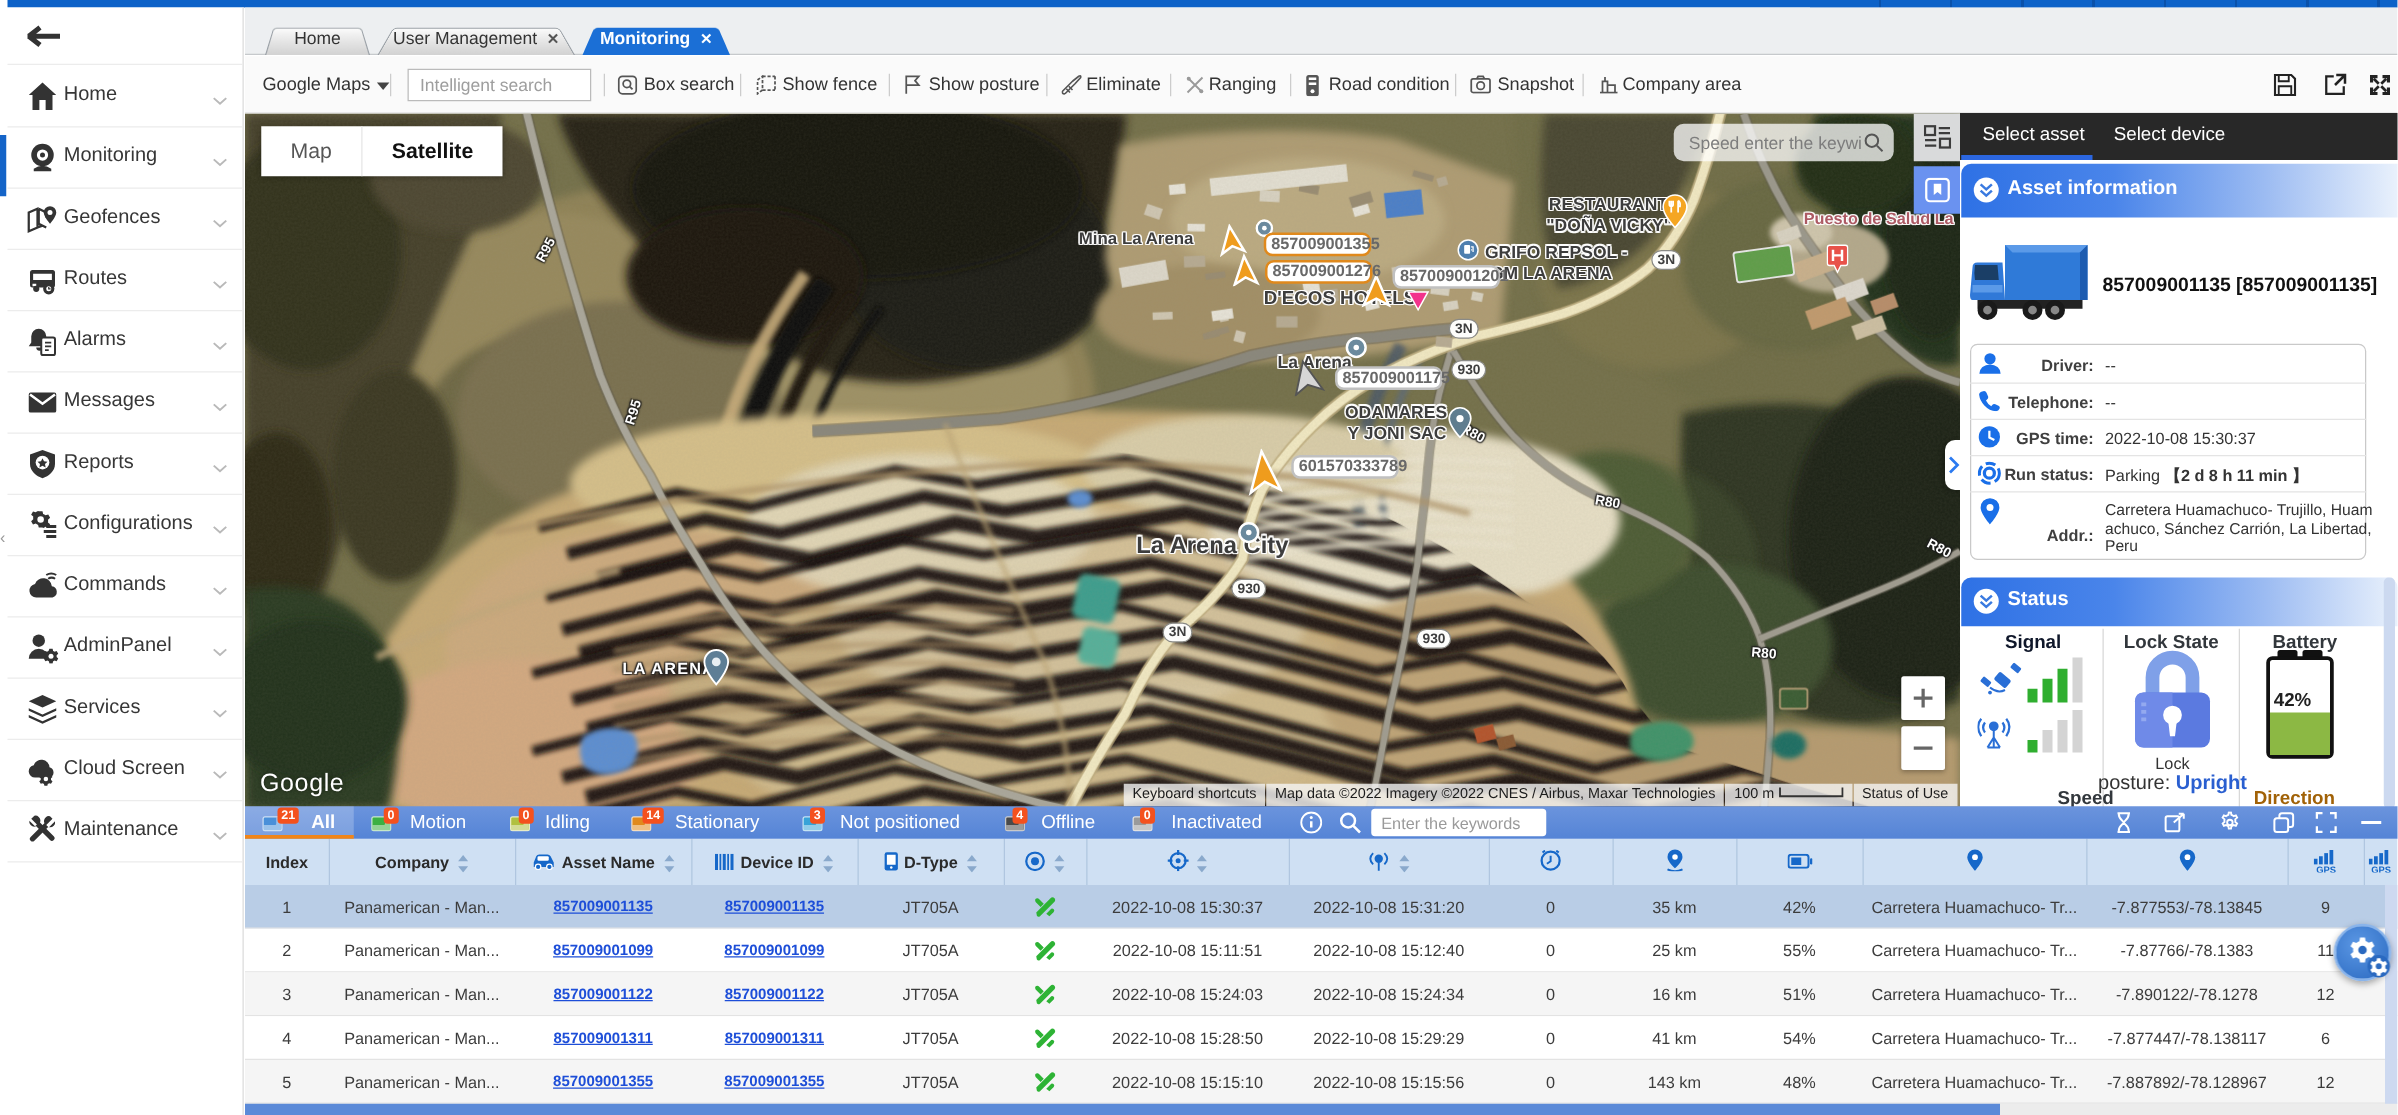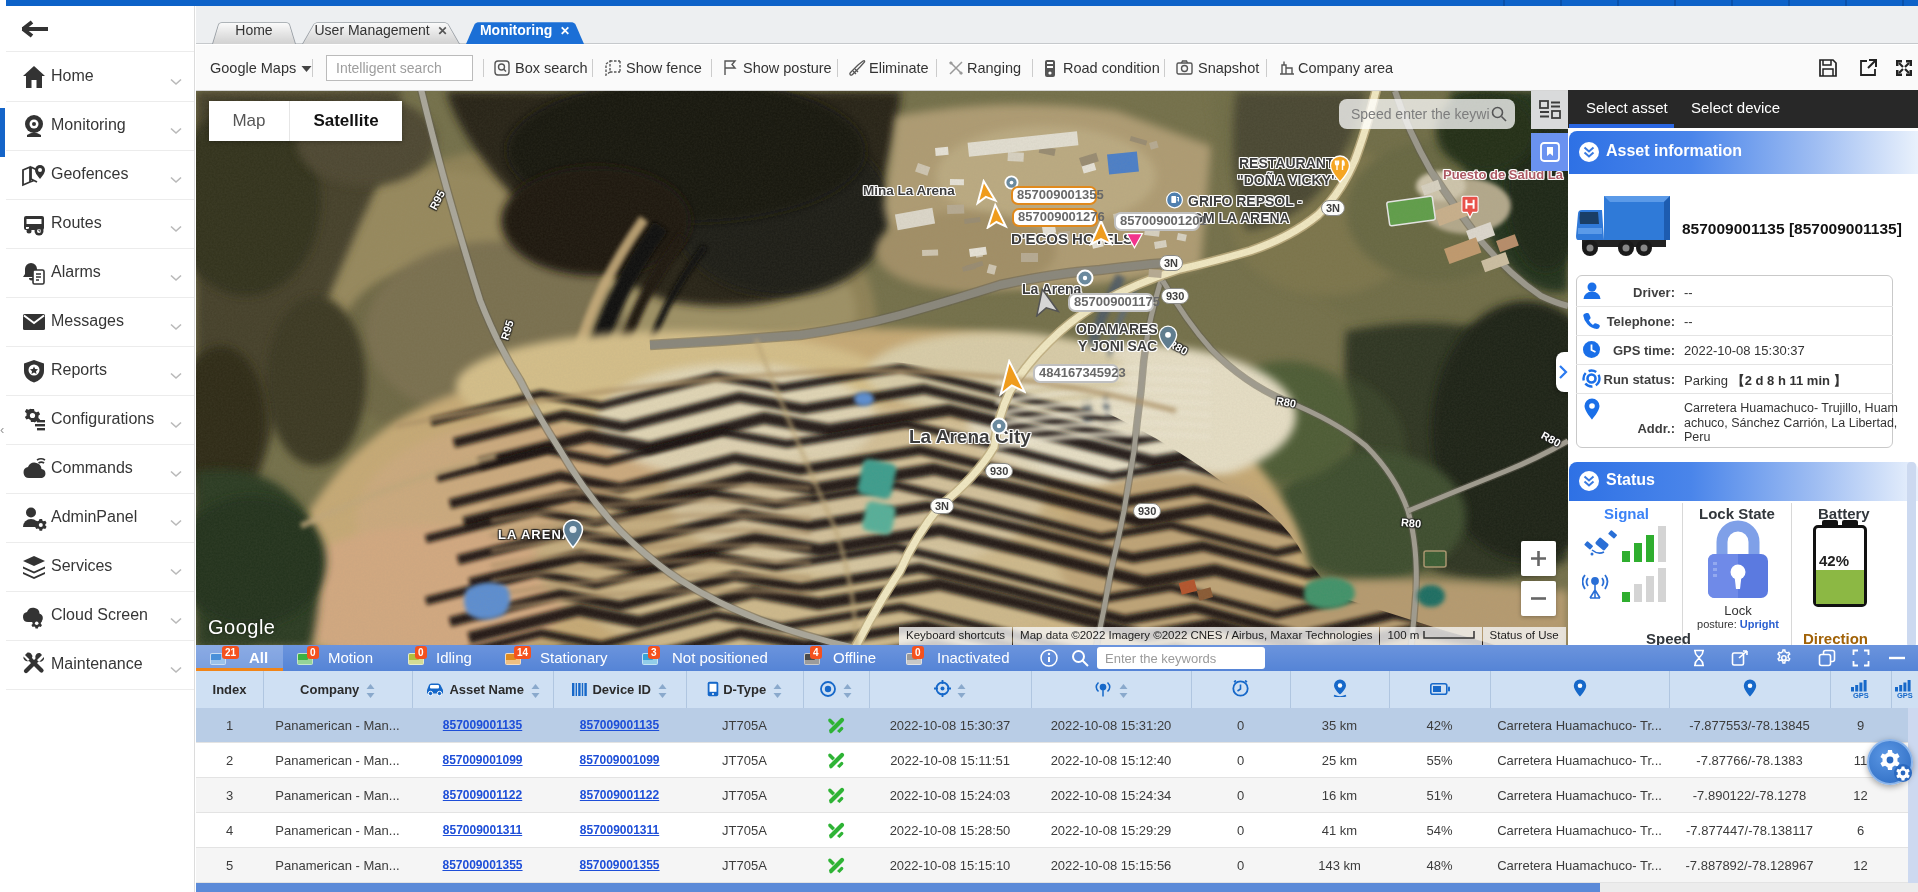--- a/index.html
+++ b/index.html
@@ -588,21 +588,21 @@
       </svg>
 <svg style="position:absolute;left:366px;top:428px;z-index:5;" width="22" height="30" viewBox="0 0 22 30">
         <path d="M11 1 a9.5 9.5 0 0 1 9.5 9.5 c0 7 -9.5 18 -9.5 18 s-9.5 -11 -9.5 -18 A9.5 9.5 0 0 1 11 1 z" fill="#5e7e95" stroke="#fff" stroke-width="1.5"></path>
         <circle cx="11" cy="10.5" r="3.5" fill="#e8eef2"></circle>
       </svg>
 
 <div class="devbox" style="left:815px;top:95px;width:86px;">857009001355</div>
 <div class="devbox" style="left:816px;top:117px;width:86px;">857009001276</div>
 <div class="devbox gray" style="left:918px;top:121px;width:86px;">857009001201</div>
 <div class="devbox gray" style="left:872px;top:202px;width:86px;">857009001175</div>
-<div class="devbox gray" style="left:837px;top:273px;width:86px;">484167345923</div>
+<div class="devbox gray" style="left:837px;top:273px;width:86px;">601570333789</div>
 </div>
 <div class="abs" style="left:1556px;top:352px;width:14px;height:40px;background:#fff;border-radius:8px 0 0 8px;box-shadow:-2px 1px 4px rgba(0,0,0,.25);z-index:9;">
 <svg style="position:absolute;left:2px;top:12px" width="10" height="16" viewBox="0 0 10 16">
         <path d="M2 2 L8 8 L2 14" stroke="#2b7af0" stroke-width="2.2" fill="none"></path>
       </svg>
     </div>
 <div class="abs" id="rpanel">
 <div style="position:absolute;left:0;top:0;width:350px;height:38px;background:#282828;"></div>
 <div style="position:absolute;left:18px;top:9px;font-size:15px;color:#fff;">Select asset</div>
 <div style="position:absolute;left:123px;top:9px;font-size:15px;color:#fff;">Select device</div>
@@ -662,21 +662,21 @@
 <div style="position:absolute;left:116px;top:282px;font-size:13px;color:#333;">Parking <b>【2 d 8 h 11 min 】</b></div>
 <div style="position:absolute;left:8px;top:303px;width:317px;height:1px;background:#e4e4e4;"></div>
 <div style="position:absolute;left:0px;top:331px;width:107px;text-align:right;font-size:13px;font-weight:bold;color:#3f3f3f;">Addr.:</div>
 <div style="position:absolute;left:116px;top:311px;font-size:12.5px;color:#333;line-height:14.5px;white-space:nowrap;">Carretera Huamachuco- Trujillo, Huam<br>achuco, Sánchez Carrión, La Libertad,<br>Peru</div>
 <div style="position:absolute;left:1px;top:372px;width:349px;height:39px;background:linear-gradient(to right,#2e71e5 0%,#4a85ea 35%,#9dbcf2 70%,#e9f1fc 100%);border-radius:8px 8px 0 0;"></div>
 <svg style="position:absolute;left:10px;top:380px;z-index:2" width="22" height="22" viewBox="0 0 22 22">
         <circle cx="11" cy="11" r="10" fill="#fff"></circle>
         <path d="M6.5 6.5 L11 10.5 L15.5 6.5 M6.5 11.5 L11 15.5 L15.5 11.5" stroke="#3a7ae0" stroke-width="2" fill="none"></path>
       </svg>
 <div style="position:absolute;left:38px;top:381px;font-size:16px;font-weight:bold;color:#fff;z-index:2;">Status</div>
-<div style="position:absolute;left:36px;top:415px;font-size:15px;font-weight:bold;color:#3b82f6;">Signal</div>
+<div style="position:absolute;left:36px;top:415px;font-size:15px;font-weight:bold;color:#0f172a;">Signal</div>
 <div style="position:absolute;left:131px;top:415px;font-size:15px;font-weight:bold;color:#32373c;">Lock&nbsp;State</div>
 <div style="position:absolute;left:250px;top:415px;font-size:15px;font-weight:bold;color:#32373c;">Battery</div>
 <div style="position:absolute;left:114px;top:413px;width:1px;height:144px;background:#d8d8d8;"></div>
 <div style="position:absolute;left:223px;top:413px;width:1px;height:144px;background:#d8d8d8;"></div>
 <svg style="position:absolute;left:16px;top:440px" width="34" height="30" viewBox="0 0 34 30">
         <g fill="#2a6fd6">
           <rect x="12" y="10" width="12" height="8" rx="1.5" transform="rotate(40 18 14)"></rect>
           <rect x="1" y="13" width="8" height="5" rx="1" transform="rotate(40 5 15)"></rect>
           <rect x="25" y="2" width="8" height="5" rx="1" transform="rotate(40 29 4)"></rect>
           <path d="M20 22 q-6 3 -12 -2" stroke="#2a6fd6" stroke-width="1.6" fill="none"></path>
@@ -706,21 +706,21 @@
 <path d="M24 40 L24 26 a16 16 0 0 1 32 0 L56 40" fill="none" stroke="#7fa0e8" stroke-width="11"></path>
 <rect x="10" y="38" width="60" height="44" rx="7" fill="#5b7ae0"></rect>
 <path d="M17 38 L40 38 L40 82 L17 82 Q10 82 10 74 L10 45 Q10 38 17 38 Z" fill="#6f8ae8"></path>
 <circle cx="40" cy="56" r="7.5" fill="#fff"></circle>
         <path d="M36.5 60 L43.5 60 L42 73 L38 73 Z" fill="#fff"></path>
 <rect x="15" y="46" width="4" height="3" fill="#93a9ef"></rect>
         <rect x="15" y="52" width="4" height="3" fill="#93a9ef"></rect>
         <rect x="15" y="58" width="4" height="3" fill="#93a9ef"></rect>
 </svg>
 <div style="position:absolute;left:131px;top:513px;width:78px;text-align:center;font-size:13px;color:#333;">Lock</div>
-<div style="position:absolute;left:110px;top:528px;width:120px;text-align:center;font-size:11px;color:#333;">posture: <b style="color:#2a5fd0;">Upright</b></div>
+<div style="position:absolute;left:110px;top:528px;width:120px;text-align:center;font-size:16px;color:#333;">posture: <b style="color:#2a5fd0;">Upright</b></div>
 <div style="position:absolute;left:245px;top:430px;width:54px;height:87px;">
 <div style="position:absolute;left:9px;top:0;width:16px;height:9px;background:#111;border-radius:2px;"></div>
 <div style="position:absolute;left:29px;top:0;width:16px;height:9px;background:#111;border-radius:2px;"></div>
 <div style="position:absolute;left:0;top:5px;width:54px;height:82px;background:#fff;border:3px solid #111;border-radius:5px;"></div>
 <div style="position:absolute;left:3px;top:50px;width:48px;height:34px;background:#8cb844;"></div>
 <div style="position:absolute;left:6px;top:32px;font-size:15px;font-weight:bold;color:#222;">42%</div>
 </div>
 <div style="position:absolute;left:78px;top:540px;font-size:15px;font-weight:bold;color:#32373c;">Speed</div>
 <div style="position:absolute;left:235px;top:540px;font-size:15px;font-weight:bold;color:#a16207;">Direction</div>
 <div style="position:absolute;left:339px;top:372px;width:9px;height:185px;background:#ccd9f0;border-radius:4px;"></div>
@@ -750,21 +750,21 @@
 <div class="btab" style="left:741px;top:4px;font-weight:normal;">Inactivated</div>
 <svg style="position:absolute;left:844px;top:4px" width="18" height="18" viewBox="0 0 18 18" fill="none" stroke="#fff" stroke-width="1.5">
         <circle cx="9" cy="9" r="8"></circle>
         <path d="M9 8 L9 13" stroke-width="2"></path>
         <circle cx="9" cy="5" r="1.2" fill="#fff" stroke="none"></circle>
       </svg>
 <svg style="position:absolute;left:875px;top:4px" width="18" height="18" viewBox="0 0 18 18" fill="none" stroke="#fff" stroke-width="2">
         <circle cx="7.5" cy="7.5" r="5.5"></circle>
         <path d="M11.5 11.5 L17 17"></path>
       </svg>
-<div style="position:absolute;left:901px;top:2px;width:168px;height:22px;background:#fff;border-radius:3px;">
+<div style="position:absolute;left:901px;top:2px;width:140px;height:22px;background:#fff;border-radius:3px;">
         <span style="position:absolute;left:8px;top:4px;font-size:13px;color:#9a9a9a;">Enter the keywords</span>
       </div>
 <svg style="position:absolute;left:1494px;top:4px" width="18" height="18" viewBox="0 0 18 18">
         <path d="M4 1.5 L14 1.5 M4 16.5 L14 16.5 M5 2 C5 7 9 7.5 9 9 C9 10.5 5 11 5 16 M13 2 C13 7 9 7.5 9 9 C9 10.5 13 11 13 16" stroke="#fff" stroke-width="1.6" fill="none"></path>
       </svg>
 <svg style="position:absolute;left:1535px;top:4px" width="18" height="18" viewBox="0 0 18 18">
         <rect x="1.5" y="4" width="11" height="12" rx="1.5" stroke="#fff" stroke-width="1.6" fill="none"></rect>
         <path d="M8 9 L16 2 M16 2 L12 2 M16 2 L16 6" stroke="#fff" stroke-width="1.6" fill="none"></path>
       </svg>
 <svg style="position:absolute;left:1578px;top:4px" width="18" height="18" viewBox="0 0 18 18">

